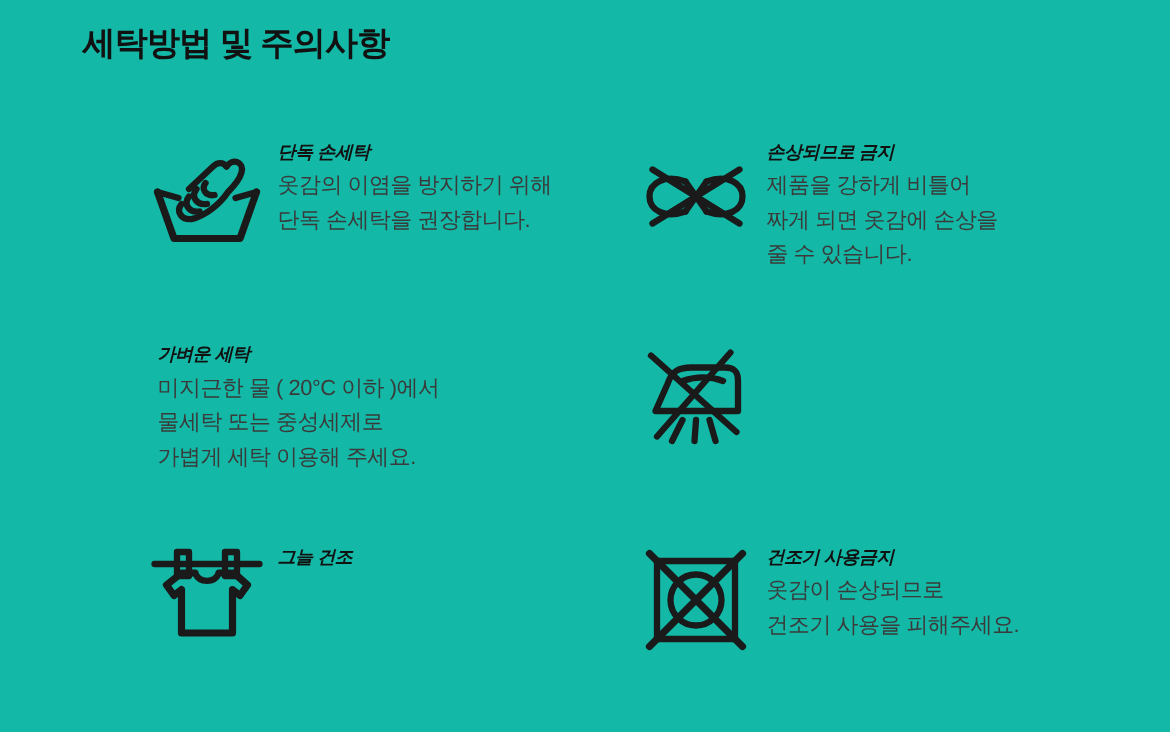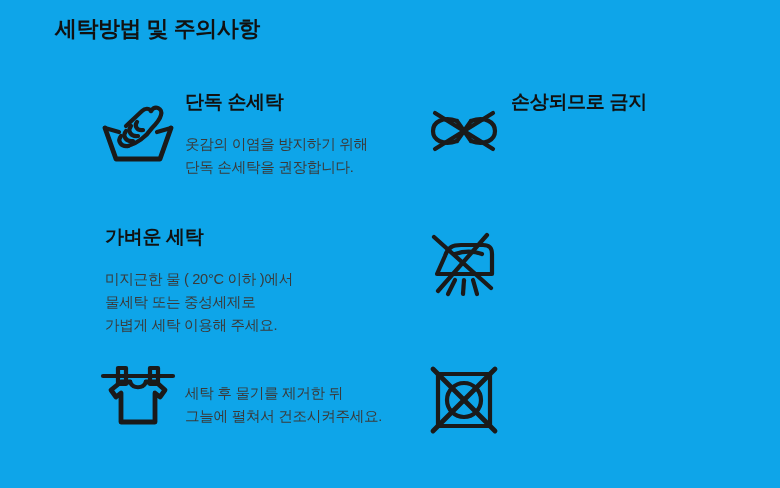--- a/index.html
+++ b/index.html
@@ -2,21 +2,21 @@
 <html><head>
 <meta charset="utf-8">
 <style>
   html, body { margin: 0; padding: 0; }
   body {
     width: 780px; height: 488px;
     background: #ffffff;
     font-family: "Liberation Sans", sans-serif;
     overflow: hidden;
   }
-  .page { position: relative; width: 780px; height: 488px; background: #0ea5e9; }
+  .page { position: relative; width: 780px; height: 488px; background: #14b8a6; }
   .page-title {
     position: absolute; left: 55px; top: 14px;
     margin: 0;
     font-size: 22px; font-weight: 700; color: #111111;
     letter-spacing: -0.5px;
   }
   .grid {
     position: absolute; left: 98px; top: 90px;
     display: grid;
     grid-template-columns: 326px 330px;
@@ -25,25 +25,25 @@
   .item { display: flex; align-items: flex-start; }
   .icon-box { width: 80px; height: 80px; flex: 0 0 80px; }
   .icon-box svg { width: 80px; height: 80px; display: block; }
   .icon-box svg .ln {
     fill: none; stroke: #1a1a1a; stroke-width: 4.2;
     stroke-linecap: round; stroke-linejoin: round;
   }
   .icon-box svg .thick { stroke-width: 4.8; }
   .txt { margin-left: 7px; padding-top: 1px; }
   .item-title {
-    font-size: 19px; font-weight: 700; color: #111111;
-    letter-spacing: -0.3px; line-height: 21px;
+    font-size: 12px; font-weight: 700; color: #111111;
+    letter-spacing: -0.3px; line-height: 21px; font-style: italic;
   }
   .item-body {
-    margin-top: 21px;
+    margin-top: 1px;
     font-size: 14.6px; color: #3a3a3a;
     line-height: 23px; letter-spacing: -0.3px;
     white-space: pre-line;
   }
   .deg-text {
     font-family: "Liberation Sans", sans-serif;
     font-weight: bold; font-size: 24px; fill: #1a1a1a;
   }
 </style>
 </head>
@@ -82,20 +82,23 @@
           <path class="ln" d="M33 31 C19 26 9 32 9 41 C9 50 19 56 33 51"></path>
           <path class="ln" d="M47 31 C61 26 71 32 71 41 C71 50 61 56 47 51"></path>
           <path class="ln" d="M33 31 L47 51"></path>
           <path class="ln" d="M33 51 L47 31"></path>
           <path class="ln" d="M11 23 L69 59"></path>
           <path class="ln" d="M11 59 L69 23"></path>
         </svg>
       </div>
       <div class="txt">
         <div class="item-title">손상되므로 금지</div>
+        <div class="item-body">제품을 강하게 비틀어
+짜게 되면 옷감에 손상을
+줄 수 있습니다.</div>
       </div>
     </div>
 
     <div class="item">
       <div class="txt">
         <div class="item-title">가벼운 세탁</div>
         <div class="item-body">미지근한 물 ( 20°C 이하 )에서
 물세탁 또는 중성세제로
 가볍게 세탁 이용해 주세요.</div>
       </div>
@@ -119,30 +122,34 @@
       <div class="icon-box">
         <svg viewBox="0 0 80 80" aria-hidden="true">
           <path class="ln" d="M5 16 L75 16"></path>
           <rect class="ln" x="20" y="8" width="8" height="16"></rect>
           <rect class="ln" x="52" y="8" width="8" height="16"></rect>
           <path class="ln thick" d="M32 22 L23 22 L13 30 L18 37 L23 33 L23 62 L57 62 L57 33 L62 37 L67 30 L58 22 L48 22"></path>
           <path class="ln" d="M32 22 C35 29 45 29 48 22"></path>
         </svg>
       </div>
       <div class="txt">
-        <div class="item-body">세탁 후 물기를 제거한 뒤
-그늘에 펼쳐서 건조시켜주세요.</div>
+        <div class="item-title">그늘 건조</div>
       </div>
     </div>
 
     <div class="item">
       <div class="icon-box">
         <svg viewBox="0 0 80 80" aria-hidden="true">
           <rect class="ln" x="14" y="14" width="52" height="52"></rect>
           <circle class="ln" cx="40" cy="40" r="17"></circle>
           <path class="ln thick" d="M9 9 L71 71"></path>
           <path class="ln thick" d="M71 9 L9 71"></path>
         </svg>
       </div>
+      <div class="txt">
+        <div class="item-title">건조기 사용금지</div>
+        <div class="item-body">옷감이 손상되므로
+건조기 사용을 피해주세요.</div>
+      </div>
     </div>
 
   </div>
 </div>
 
 </body></html>

